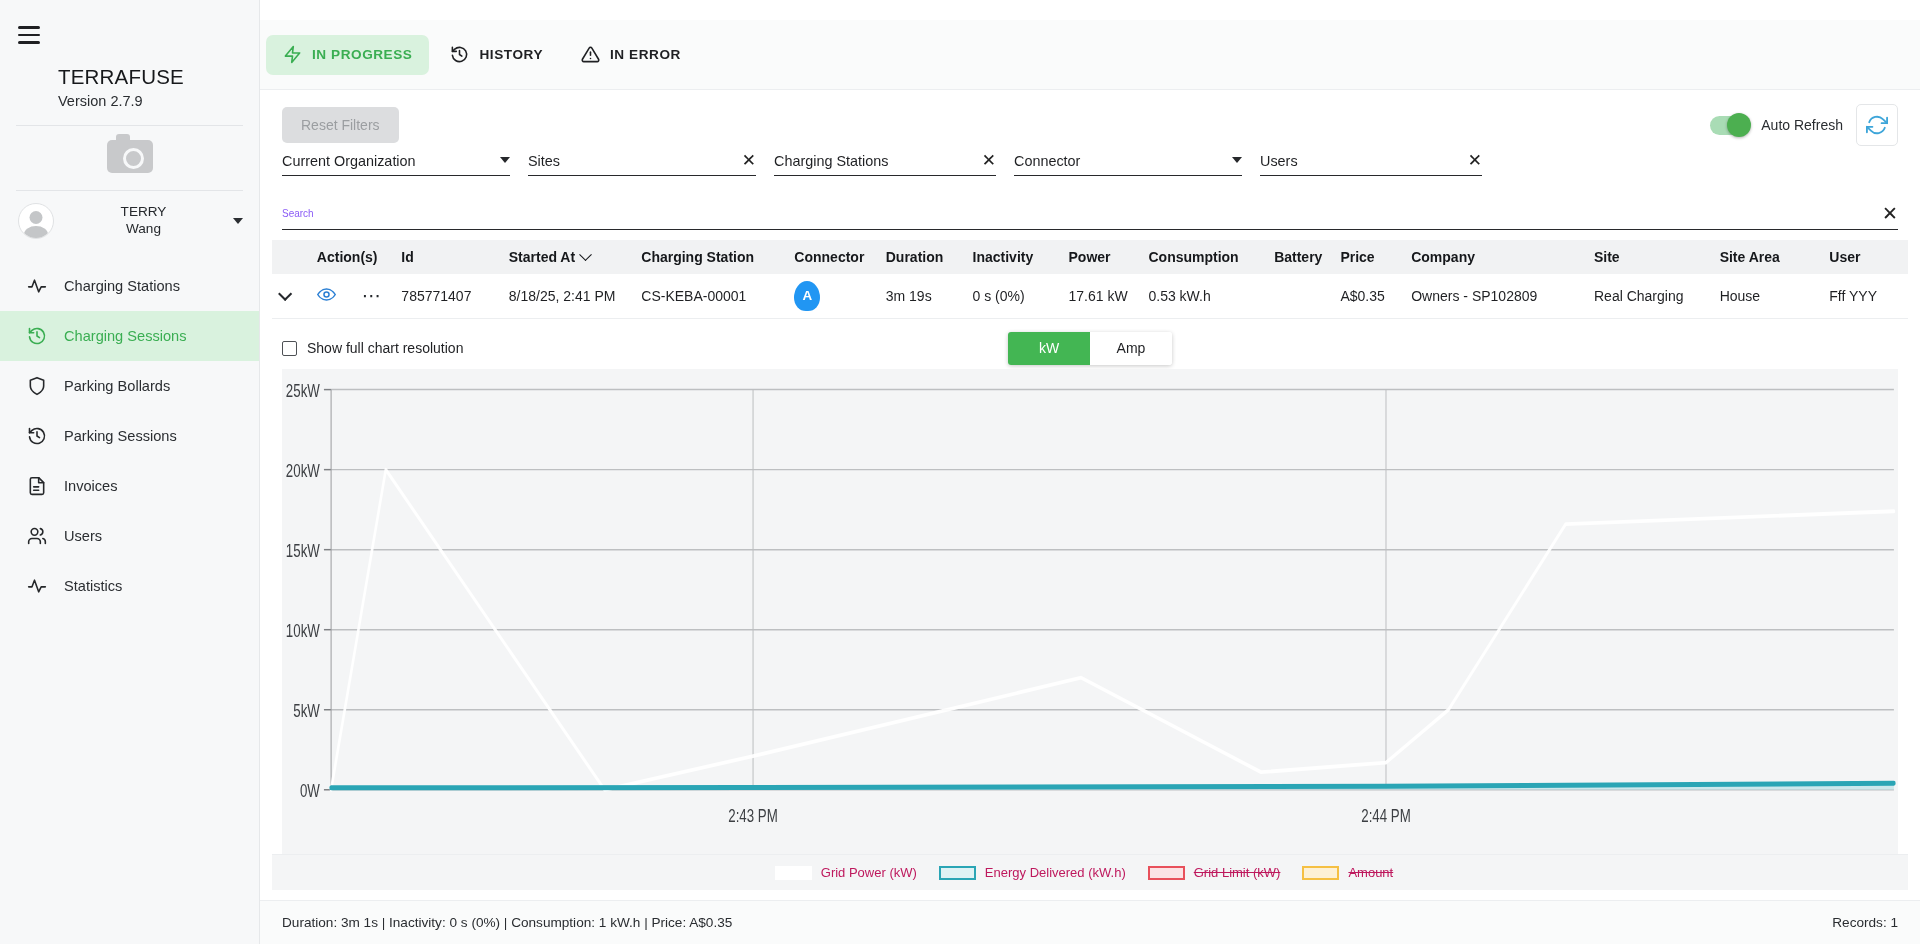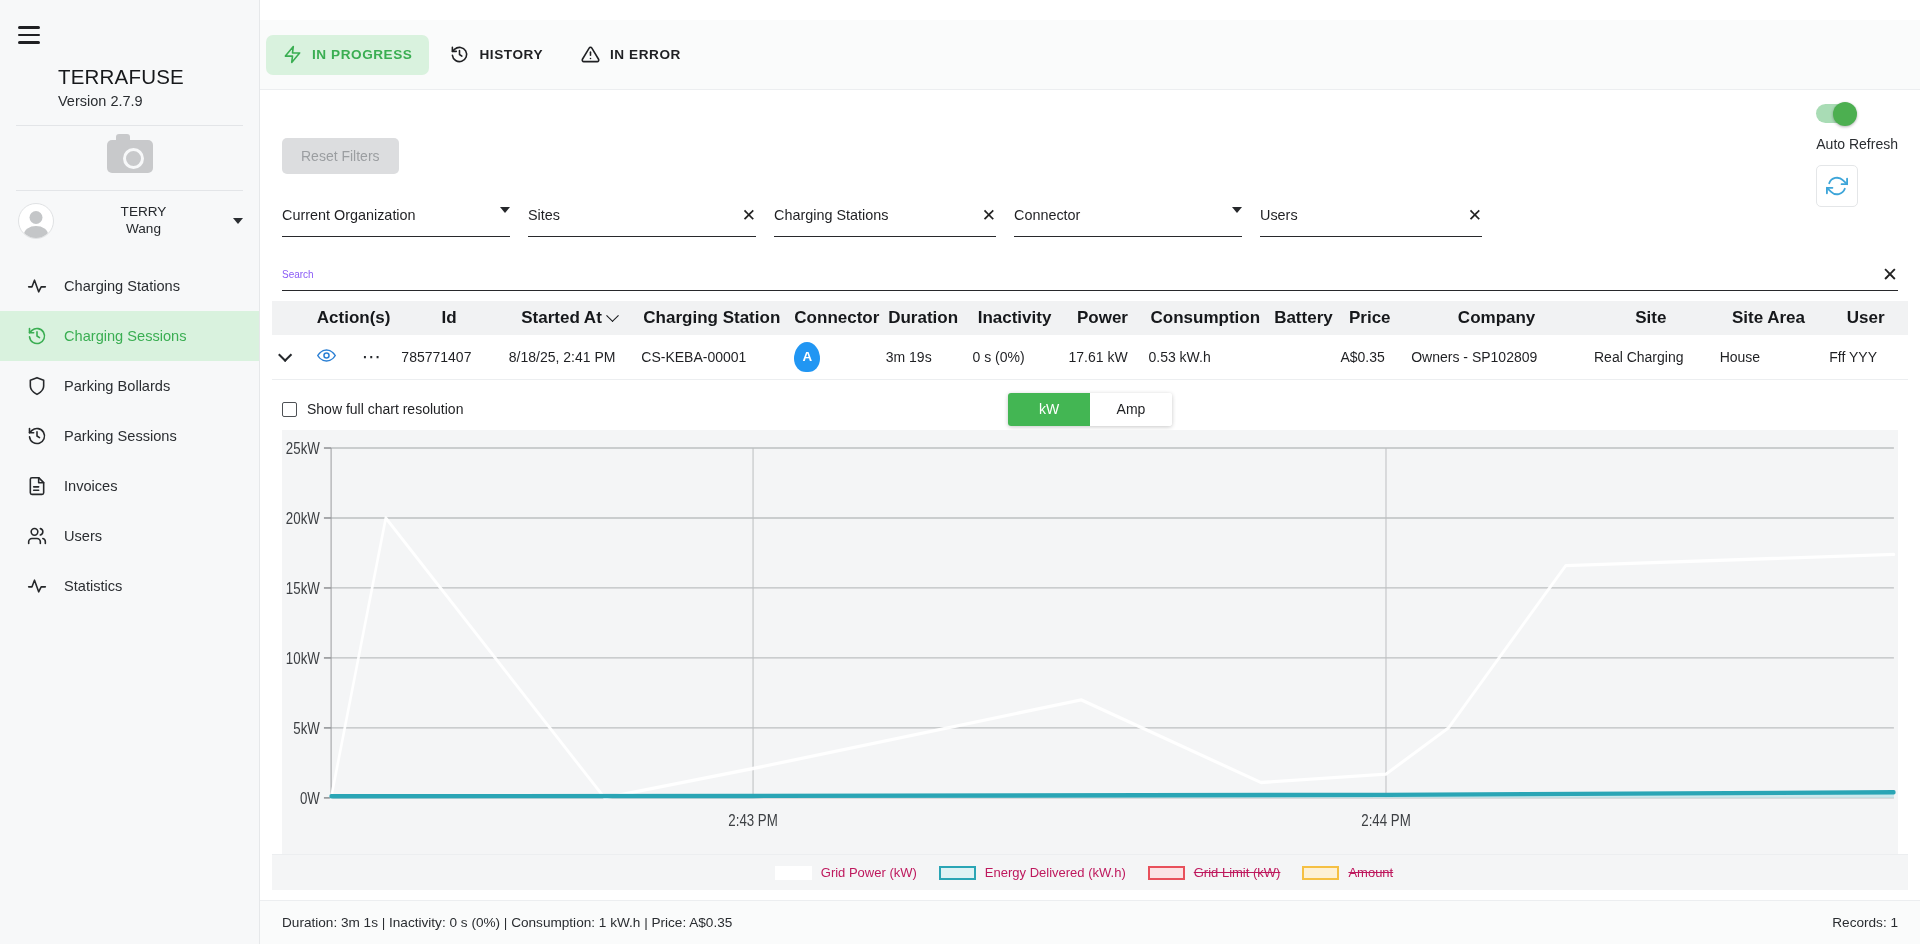--- a/index.html
+++ b/index.html
@@ -48,43 +48,43 @@
   .tabbar { height: 70px; background: #fafbfb; display: flex; align-items: center; padding-left: 6px; gap: 4px; border-bottom: 1px solid #eceef0; margin-top: 20px; }
   .tab { display: flex; align-items: center; gap: 10px; height: 40px; padding: 0 17px; border-radius: 7px; font-size: 13.6px; font-weight: 700; letter-spacing: .55px; color: #1f2023; cursor: pointer; }
   .tab.active { background: #d9f2de; color: #3aae52; }
   .tab svg { width: 19px; height: 19px; }
 
   .content { flex: 1; display: flex; flex-direction: column; padding: 0 12px 10px 12px; background: #fff; min-height: 0; }
   .panel { background: #fff; display: flex; flex-direction: column; flex: 1; min-height: 0; }
 
   .filters-top { display: flex; align-items: center; justify-content: space-between; padding: 14px 10px 0 10px; }
   .btn-reset { background: #dcdddf; color: #9b9ea1; border: none; border-radius: 5px; height: 36px; padding: 0 19px; font-size: 14px; font-family: inherit; cursor: default; }
-  .refresh-zone { display: flex; align-items: flex-start; gap: 13px; flex-direction: column; }
+  .refresh-zone { display: flex; align-items: center; gap: 13px; }
   .switch { width: 38px; height: 19px; border-radius: 11px; background: #a9dcb5; position: relative; cursor: pointer; }
   .switch::after { content:""; position:absolute; right:-3px; top:-2.5px; width:24px; height:24px; border-radius:50%; background:#4caf50; box-shadow:0 1px 3px rgba(0,0,0,.3); }
   .ar-label { font-size: 14px; color: #2a2d31; }
   .icon-btn { width: 42px; height: 42px; border: 1px solid #e4e6e8; border-radius: 5px; background: #fff; display: flex; align-items: center; justify-content: center; cursor: pointer; }
   .icon-btn svg { width: 22px; height: 22px; }
 
   .owner-lbl { font-size: 11.6px; color: #4b4e52; padding: 8px 0 0 10px; }
   .filter-row { display: flex; gap: 0; padding: 0 10px; align-items: flex-end; }
-  .fld { position: relative; border-bottom: 1px solid #28292c; height: 30px; display: flex; margin-right: 18px; }
+  .fld { position: relative; border-bottom: 1px solid #28292c; height: 30px; display: flex; align-items: center; margin-right: 18px; }
   .fld span.v { font-size: 14.4px; color: #1f2023; flex: 1; }
   .fld .tri { width: 0; height: 0; border-left: 5px solid transparent; border-right: 5px solid transparent; border-top: 6px solid #26282b; margin-bottom: 2px; }
   .fld .xx { font-size: 17px; color: #222; line-height: 1; font-weight: 300; cursor: pointer; }
   .f-owner { width: 228px; } .f-sites { width: 228px; } .f-cs { width: 222px; }
   .f-conn { width: 228px; } .f-users { width: 222px; }
 
   .search-row { display: flex; align-items: center; border-bottom: 1px solid #28292c; margin: 22px 10px 0 10px; height: 32px; }
   .search-row .ph { flex: 1; font-size: 10px; color: #8b5cf6; }
   .search-row .xx { font-size: 19px; font-weight: 300; color: #222; cursor: pointer; }
 
   
   table.grid { width: 100%; border-collapse: collapse; margin-top: 10px; table-layout: fixed; }
-  table.grid th { background: #f1f2f3; font-size: 17px; font-weight: 700; color: #16181b; text-align: center; height: 34px; padding: 0 6px; white-space: nowrap; }
+  table.grid th { background: #f1f2f3; font-size: 14px; font-weight: 700; color: #16181b; text-align: left; height: 34px; padding: 0 6px; white-space: nowrap; }
   table.grid td { font-size: 14px; color: #1f2023; height: 44px; padding: 0 6px; border-bottom: 1px solid #eceef0; white-space: nowrap; }
   .sortable { display: inline-flex; align-items: center; gap: 6px; cursor: pointer; }
   .chev-sm { width: 9px; height: 9px; border-right: 1.6px solid #16181b; border-bottom: 1.6px solid #16181b; transform: rotate(45deg) translate(-2px,-2px); }
   .rowchev { width: 10px; height: 10px; border-right: 2px solid #25282c; border-bottom: 2px solid #25282c; transform: rotate(45deg) translateY(-3px); cursor: pointer; display:inline-block; }
   .eye { cursor: pointer; }
   .dots { font-size: 19px; letter-spacing: 1.4px; color: #25282c; cursor: pointer; line-height: 0; }
   .conn-badge { width: 26px; height: 30px; background: #2196f3; border-radius: 50% 50% 46% 46%/ 56% 56% 44% 44%; color: #fff; font-size: 13.4px; font-weight: 700; display: flex; align-items: center; justify-content: center; }
   .green-txt { color: #3aae52; }
 
   

